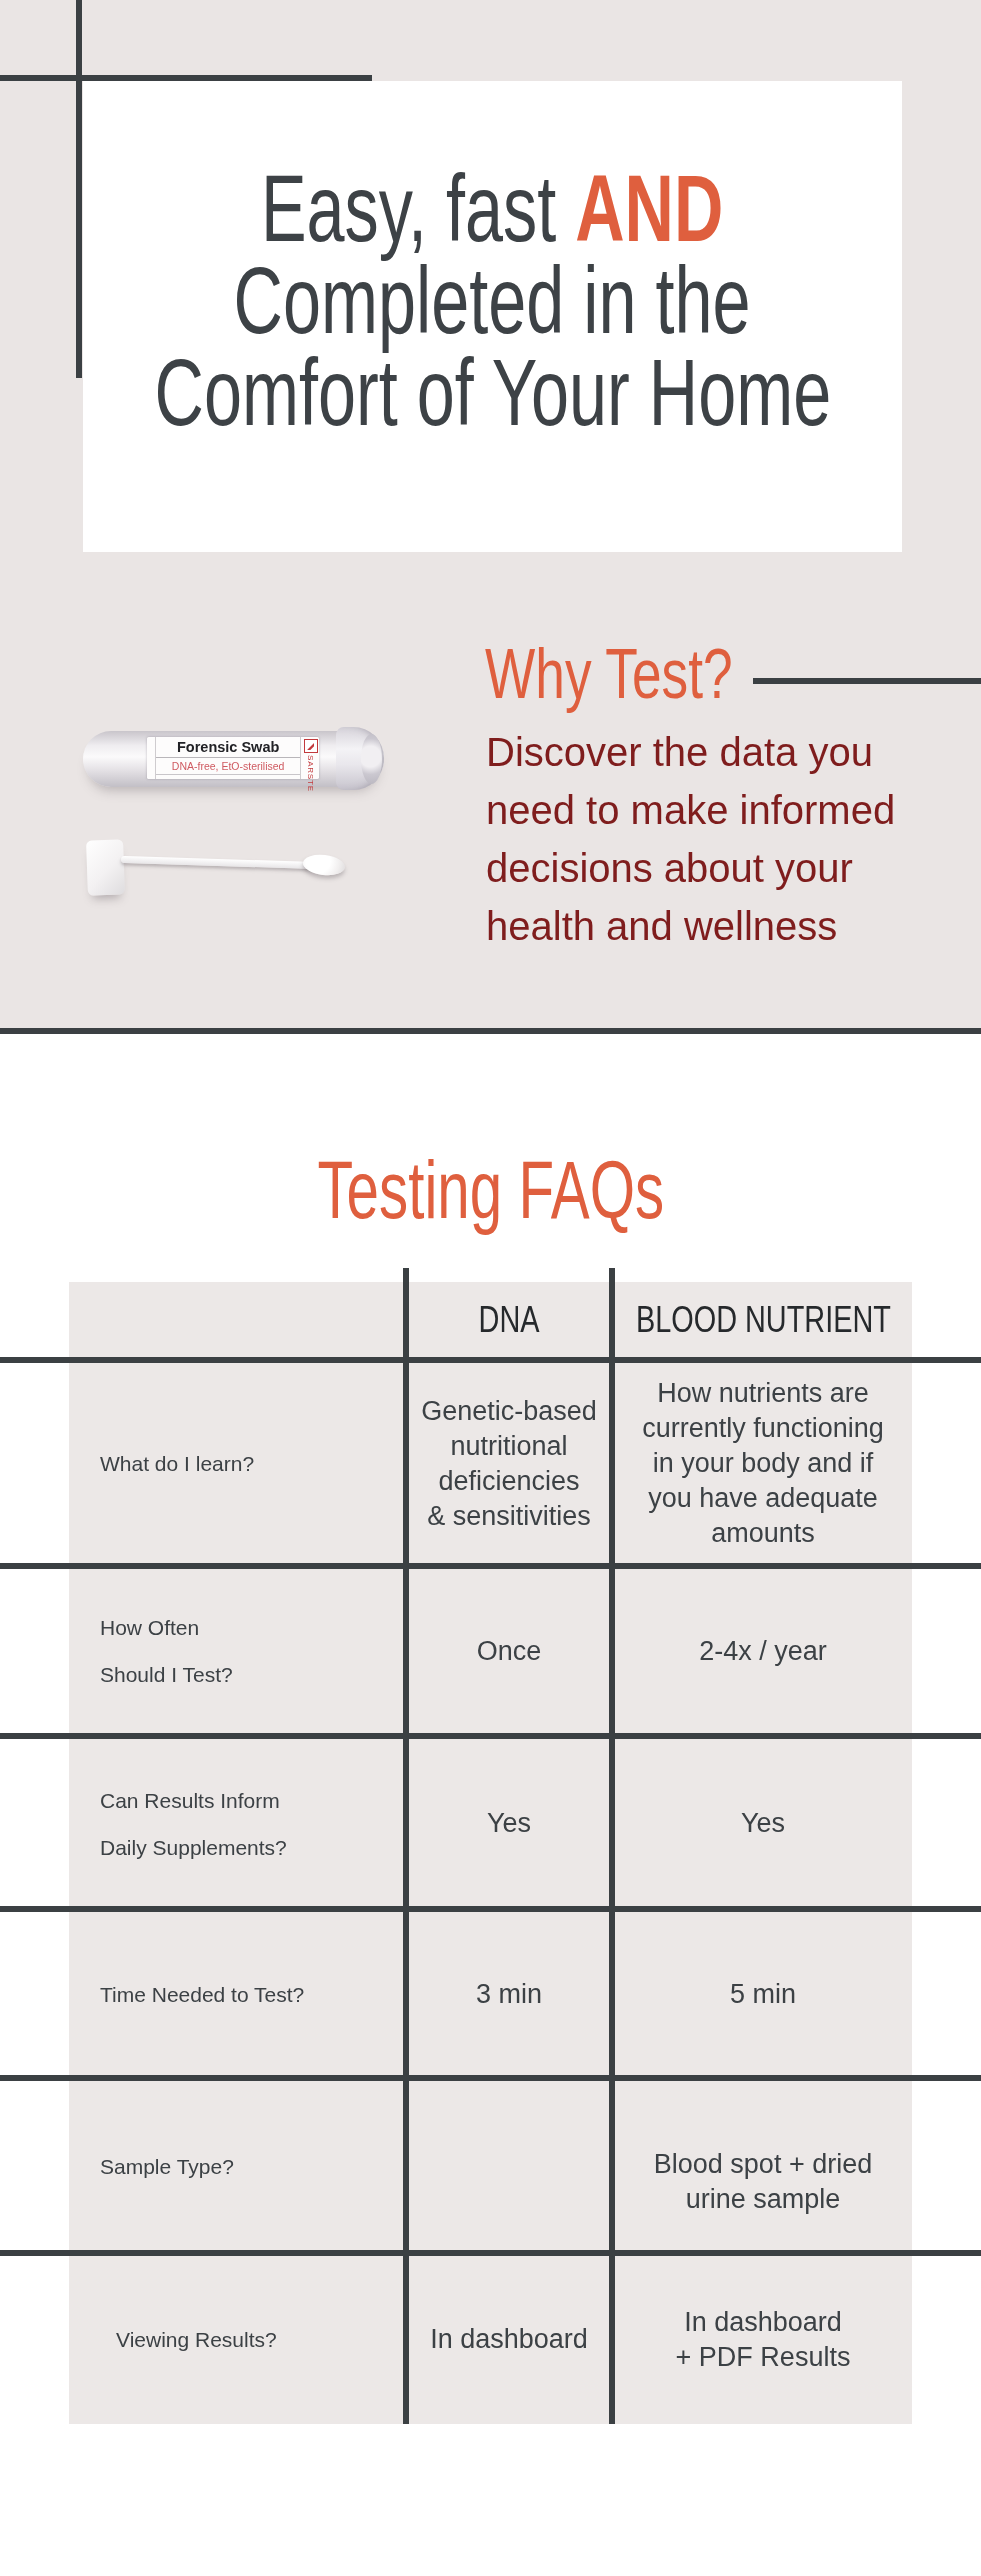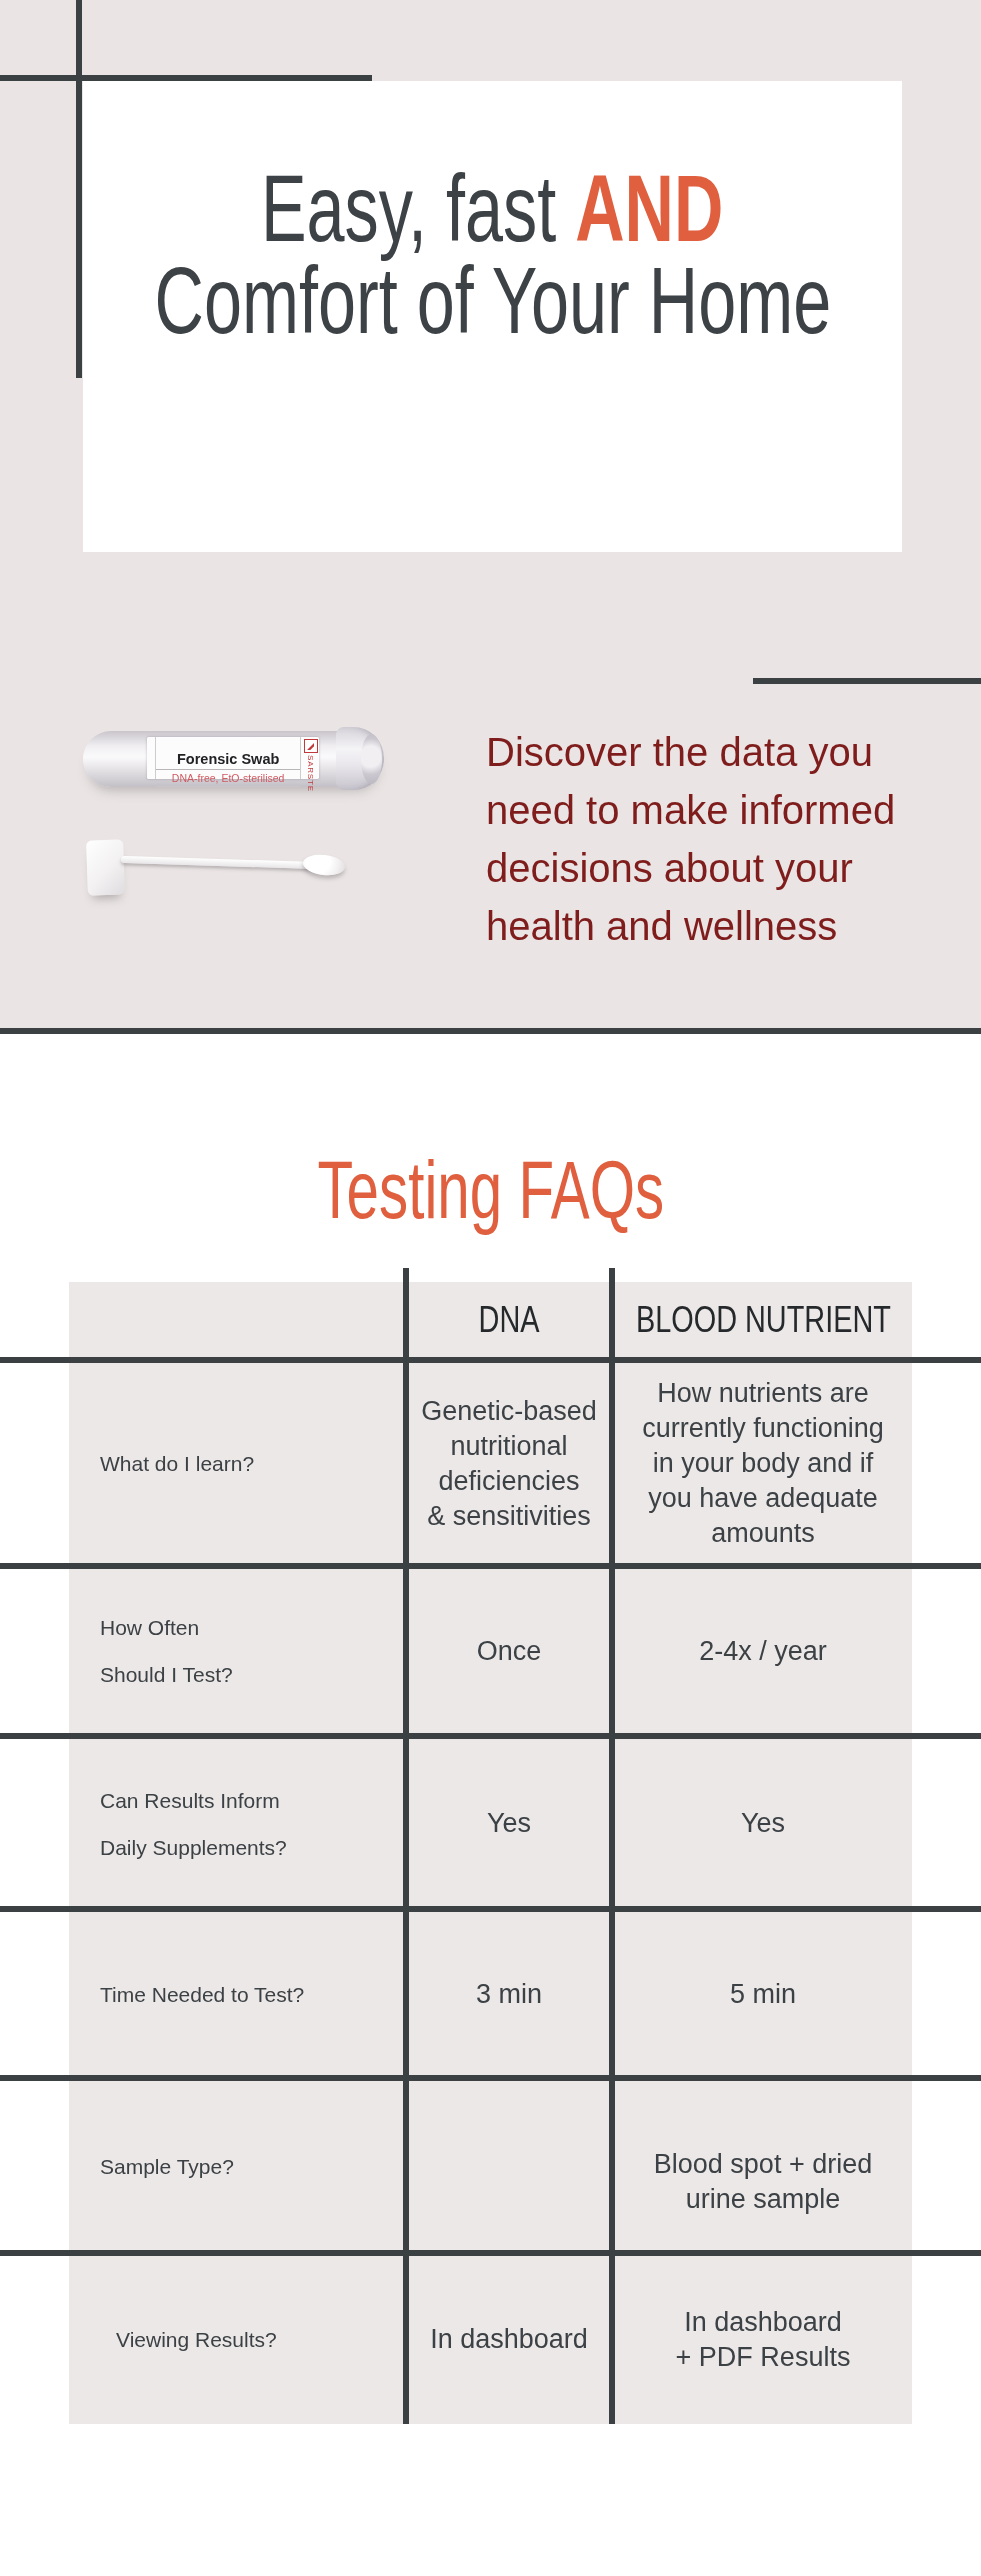--- a/index.html
+++ b/index.html
@@ -25,21 +25,21 @@
   .tube-cap{position:absolute;left:336px;top:35px;width:48px;height:63px;border-radius:8px 31px 31px 8px;
             background:linear-gradient(180deg,#d6d3da 0%,#f4f3f6 35%,#e9e7ec 60%,#c7c4cd 100%);
             box-shadow:inset -8px 0 8px -4.8px rgba(120,115,130,.55);}
   .tube-cap-end{position:absolute;left:361px;top:42px;width:21px;height:50px;border-radius:50%;
             background:radial-gradient(circle at 45% 45%, #f1eff2 0 35%, #cbc8d0 60%, #b9b6bf 100%);}
   .tube-label{position:absolute;left:147px;top:45px;width:172px;height:42px;background:#fdfcfc;
               border-radius:1.6px;box-shadow:0 0 2.4px rgba(60,50,70,.35);display:flex;}
   .tube-label-left{width:8px;border-right:0.8px solid #cfcccf;}
   .tube-label-mid{flex:1;display:flex;flex-direction:column;align-items:center;}
   .tube-label-title{font-size:14.5px;font-weight:700;color:#222226;line-height:19.3px;border-bottom:0.8px solid #b9b6ba;
-                    width:100%;text-align:center;padding-top:13px;box-sizing:border-box;}
+                    width:100%;text-align:center;padding-top:1px;box-sizing:border-box;}
   .tube-label-sub{font-size:10.5px;color:#cf5a61;line-height:16px;border-bottom:0.8px solid #c9c6ca;width:100%;
                   text-align:center;}
   .tube-label-right{width:17.7px;border-left:0.8px solid #cfcccf;position:relative;}
   .tube-brand-logo{position:absolute;left:2.4px;top:2.4px;width:12px;height:12px;background:#fff;border:0.8px solid #c2393c;}
   .tube-brand-logo:before{content:"";position:absolute;left:2.4px;top:2.4px;width:7.2px;height:7.2px;
                           background:#c2393c;clip-path:polygon(0 100%,100% 0,100% 45%,45% 100%);}
   .tube-brand-text{position:absolute;left:3.2px;top:17.7px;font-size:8px;color:#c2393c;letter-spacing:0.8px;
                    writing-mode:vertical-rl;line-height:11.3px;}
   .swab-handle{position:absolute;left:87px;top:148px;width:37px;height:55px;border-radius:5.6px;
                background:linear-gradient(135deg,#ffffff 0%,#f3f1f2 55%,#dedcde 100%);
@@ -86,20 +86,23 @@
 
   <div class="top-section"></div>
   <div class="top-hline"></div>
   <div class="top-vline"></div>
 
   <div class="hero-card">
     <div class="hero-line">
       <span class="cond"><span>Easy, fast </span><span class="hero-accent">AND</span></span>
     </div>
     <div class="hero-line">
+      <span class="cond">Completed in the</span>
+    </div>
+    <div class="hero-line">
       <span class="cond">Comfort of Your Home</span>
     </div>
   </div>
 
   <div class="photo">
     <div class="tube-body"></div>
     <div class="tube-cap"></div>
     <div class="tube-cap-end"></div>
     <div class="tube-label">
       <div class="tube-label-left"></div>
@@ -110,20 +113,23 @@
       <div class="tube-label-right">
         <div class="tube-brand-logo"></div>
         <div class="tube-brand-text">SARSTE</div>
       </div>
     </div>
     <div class="swab-handle"></div>
     <div class="swab-stick"></div>
     <div class="swab-tip"></div>
   </div>
 
+  <div class="why-title">
+    <span class="cx-left">Why Test?</span>
+  </div>
   <div class="why-line"></div>
   <div class="why-body">Discover the data you
 need to make informed
 decisions about your
 health and wellness</div>
 
   <div class="divider"></div>
 
   <div class="faq-title">
     <span class="cond">Testing FAQs</span>

